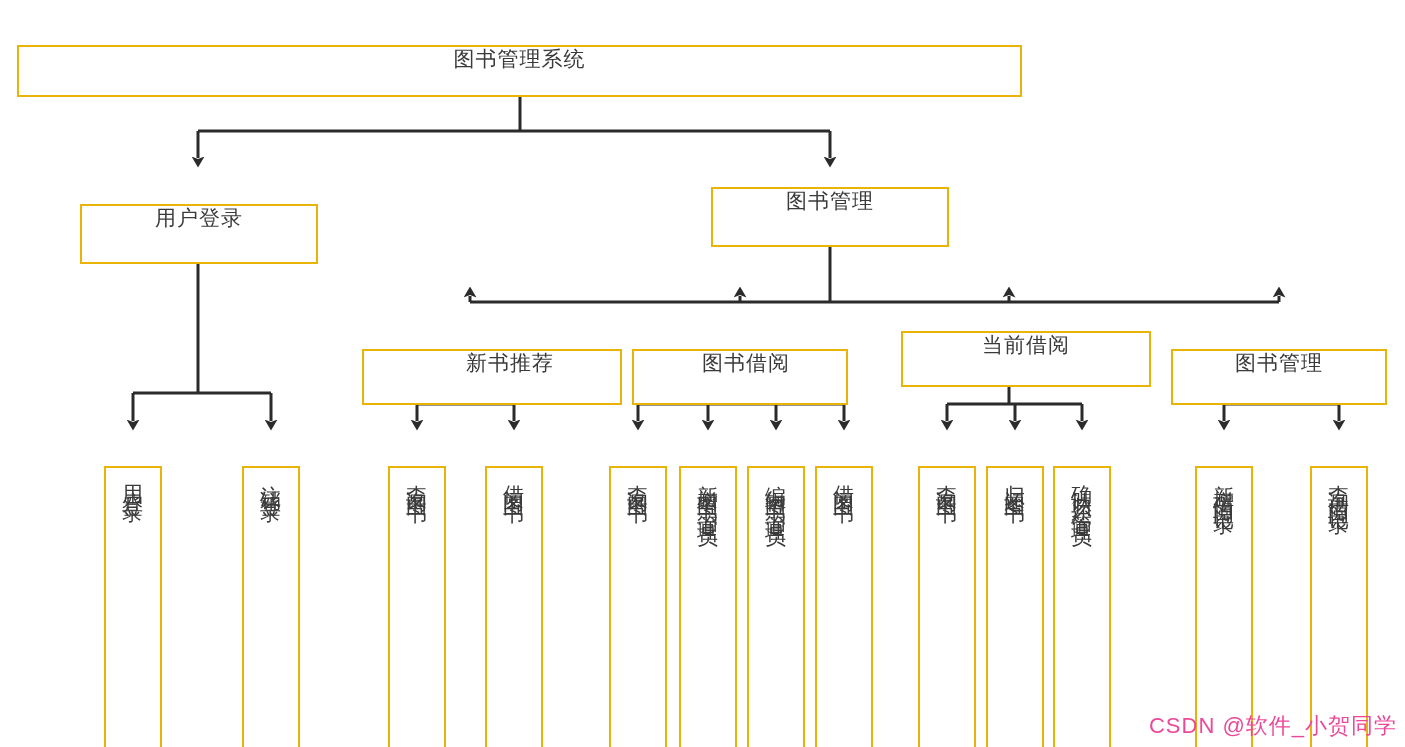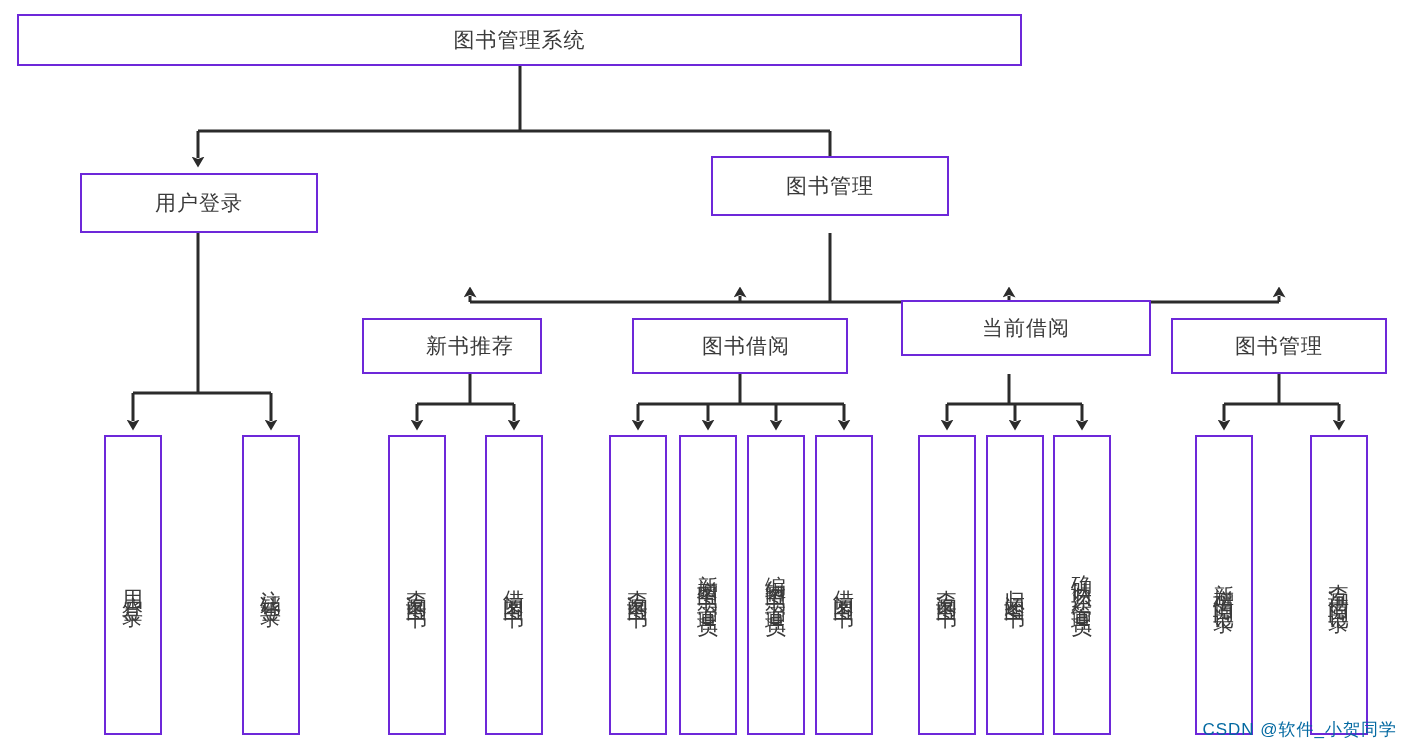--- a/index.html
+++ b/index.html
@@ -1,31 +1,31 @@
 <!DOCTYPE html>
 <html><head>
 <meta charset="utf-8">
 <style>
   html,body{margin:0;padding:0;background:#ffffff;}
   body{font-family:"Liberation Sans","DejaVu Sans",sans-serif;}
   #canvas{position:relative;width:1405px;height:747px;background:#ffffff;overflow:hidden;}
   svg#wires{position:absolute;left:0;top:0;width:1405px;height:747px;}
-  .node{position:absolute;box-sizing:border-box;background:#ffffff;border:2px solid #6d28d9;
-        display:flex;align-items:center;justify-content:center;}
+  .node{position:absolute;box-sizing:border-box;background:#ffffff;border:2px solid #eab308;
+        display:flex;align-items:flex-start;justify-content:center;margin-top:31px;}
   .node.root,.node.lvl1,.node.lvl2{font-size:21px;color:#3a3a3a;letter-spacing:1px;}
   .node .lbl{display:block;text-align:center;line-height:1.15;}
   .node.leaf{font-size:21px;color:#3a3a3a;}
   .node.leaf .lbl{
      writing-mode:vertical-rl;
      text-orientation:upright;
      letter-spacing:6px;
      line-height:1;
      white-space:nowrap;
   }
-  .watermark{position:absolute;right:8px;bottom:6px;font-size:17px;color:#0369a1;
+  .watermark{position:absolute;right:8px;bottom:6px;font-size:22px;color:#ec4899;
      letter-spacing:1px;white-space:nowrap;}
 </style>
 </head>
 <body>
 
 <div id="canvas">
 
   <svg id="wires" viewBox="0 0 1405 747">
     <defs>
       <marker id="arrow" markerWidth="11" markerHeight="13" refX="1.5" refY="6.5" orient="auto" markerUnits="userSpaceOnUse">
@@ -81,21 +81,21 @@
     <span class="lbl">图书管理系统</span>
   </div>
 
   <div class="node lvl1" style="left:80px;top:173px;width:238px;height:60px;">
     <span class="lbl">用户登录</span>
   </div>
   <div class="node lvl1" style="left:711px;top:156px;width:238px;height:60px;">
     <span class="lbl">图书管理</span>
   </div>
 
-  <div class="node lvl2" style="left:362px;top:318px;width:180px;height:56px;padding-left:36px;">
+  <div class="node lvl2" style="left:362px;top:318px;width:260px;height:56px;padding-left:36px;">
     <span class="lbl">新书推荐</span>
   </div>
   <div class="node lvl2" style="left:632px;top:318px;width:216px;height:56px;padding-left:12px;">
     <span class="lbl">图书借阅</span>
   </div>
   <div class="node lvl2" style="left:901px;top:300px;width:250px;height:56px;">
     <span class="lbl">当前借阅</span>
   </div>
   <div class="node lvl2" style="left:1171px;top:318px;width:216px;height:56px;">
     <span class="lbl">图书管理</span>

